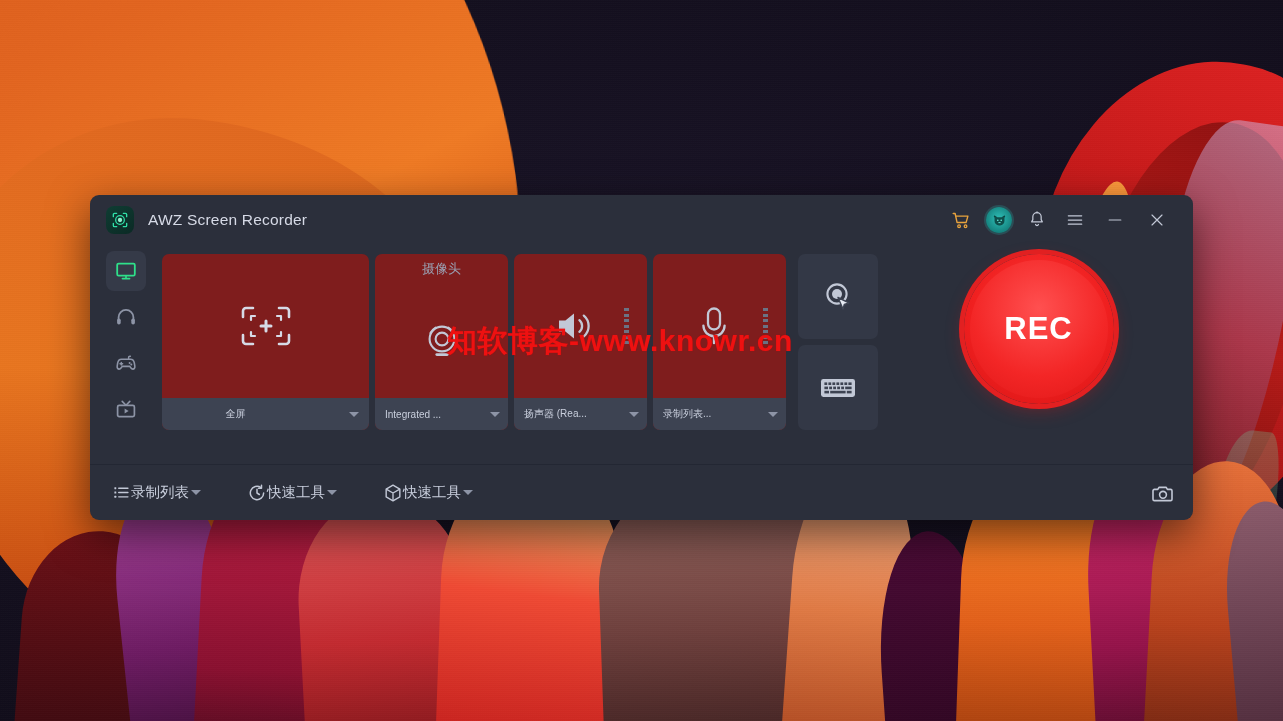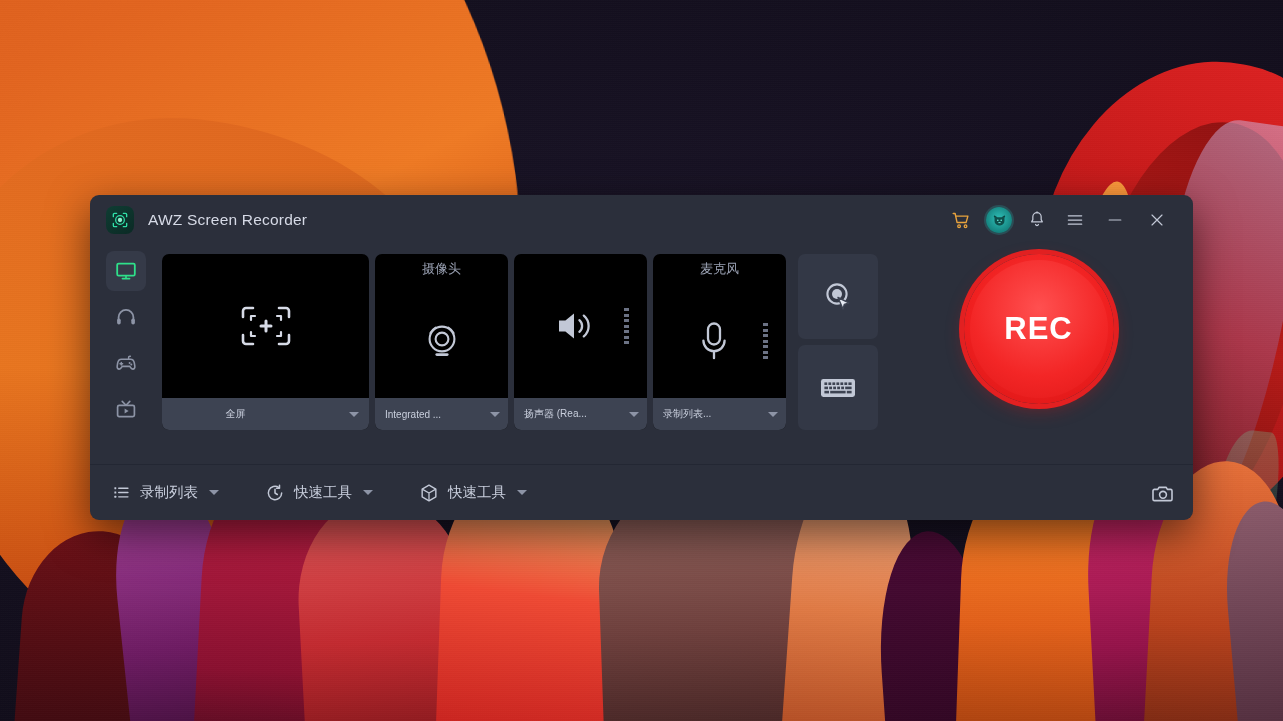--- a/index.html
+++ b/index.html
@@ -210,21 +210,21 @@
   .panel {
     flex: 1 1 auto;
     display: flex;
     align-items: flex-start;
     padding: 9px 0 0 0;
     gap: 6px;
     min-width: 0;
   }
 
   .card {
-    background: #000000;
+    background: #7f1d1d;
     border-radius: 7px;
     height: 176px;
     display: flex;
     flex-direction: column;
     overflow: hidden;
     flex: 0 0 auto;
   }
   .card-screen { width: 207px; }
   .card-src    { width: 133px; }
   .card-title {
@@ -318,21 +318,20 @@
     height: 56px;
     flex: 0 0 auto;
     border-top: 1px solid #232733;
     display: flex;
     align-items: center;
     padding: 0 18px 0 22px;
     gap: 0;
   }
   .bb-item {
     display: flex; align-items: center;
-    gap: 9px;
     margin-right: 46px;
     cursor: pointer;
   }
   .bb-label {
     color: #c9cfdd;
     font-size: 14.5px;
     white-space: nowrap;
   }
   .bb-caret {
     width: 0; height: 0;
@@ -547,21 +546,20 @@
                 <i></i>
             </span>
           </div>
           <div class="card-foot">
             <span class="foot-label">扬声器 (Rea...</span>
             <span class="caret"></span>
           </div>
         </div>
 
         <div class="card card-src">
-          <div class="card-title">麦克风</div>
           <div class="card-icon">
             <svg width="34" height="46" viewBox="0 0 34 46" style="margin-left:-12px">
               <rect x="11" y="5.5" width="12" height="21" rx="6" fill="none" stroke="#c2c8d6" stroke-width="2.3"></rect>
               <path d="M6.4 22.6a10.6 10.6 0 0 0 21.2 0" fill="none" stroke="#c2c8d6" stroke-width="2.3" stroke-linecap="round"></path>
               <path d="M17 33.2v7" stroke="#c2c8d6" stroke-width="2.3" stroke-linecap="round"></path>
             </svg>
             <span class="meter">
               <i></i>
                 <i></i>
                 <i></i>
@@ -658,13 +656,14 @@
 
       <div class="bb-shot">
         <svg width="24" height="24" viewBox="0 0 24 24">
           <path d="M3.4 8.4h3.4l1.2-2h7.2l1.2 2h3.2a1.4 1.4 0 0 1 1.4 1.4v8.4a1.4 1.4 0 0 1-1.4 1.4H3.4A1.4 1.4 0 0 1 2 18.2V9.8a1.4 1.4 0 0 1 1.4-1.4z" fill="none" stroke="#c2c8d6" stroke-width="1.6" stroke-linejoin="round"></path>
           <circle cx="12" cy="13.8" r="3.4" fill="none" stroke="#c2c8d6" stroke-width="1.6"></circle>
         </svg>
       </div>
     </div>
   </div>
 
+  <div id="watermark">知软博客-www.knowr.cn</div>
 </div>
 
 </body></html>

